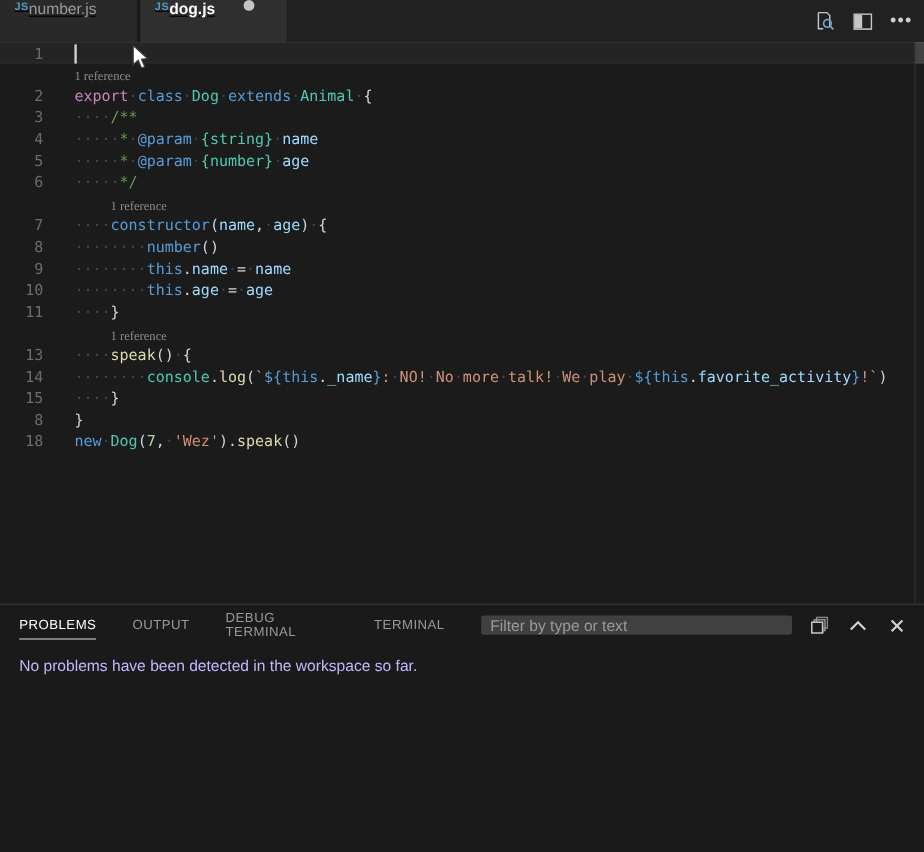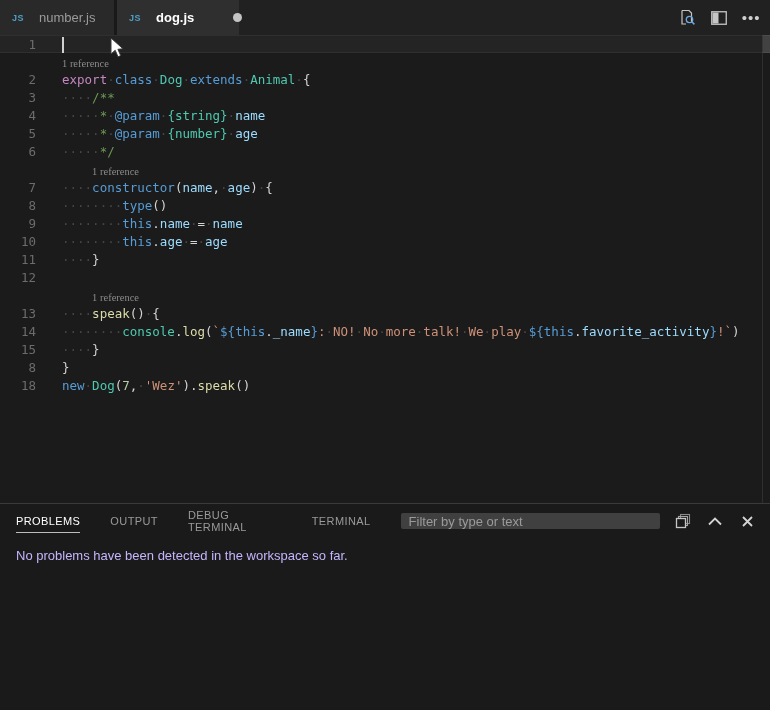--- a/index.html
+++ b/index.html
@@ -7,22 +7,22 @@
   body { font-family: "Liberation Sans", sans-serif; background: #1b1b1b; }
 
   .app { position: relative; width: 770px; height: 710px; background: #1b1b1b; }
 
   
   .tabbar {
     position: absolute; top: 0; left: 0; right: 0; height: 35px;
     background: #212121; display: flex; align-items: stretch;
   }
   .tab {
-    display: flex; align-items: center; gap: 15px;
-    padding: 0 12px; cursor: pointer; position: relative;
+    display: flex; align-items: flex-start; gap: 0;
+    padding: 0 12px; cursor: pointer; position: relative; text-decoration: underline;
   }
   .tab.inactive { background: #292929; width: 117px; border-right: 3px solid #191919; }
   .tab.active   { background: #2f2f2f; width: 122px; }
   .tab-label { font-size: 13px; color: #9b9b9b; }
   .tab.active .tab-label { color: #ffffff; font-weight: 700; }
   .js-badge {
     font-size: 9px; font-weight: 700; color: #4d9fc7; letter-spacing: 0.5px;
     font-family: "Liberation Sans", sans-serif;
   }
   .mod-dot {
@@ -144,25 +144,24 @@
     <div id="code-lines">
         <div class="code-row current"><span class="gutter">1</span><span class="code-text"><span class="caret"></span></span></div>
         <div class="lens-row"><span class="lens-link" style="padding-left: 62px; display: inline-block;">1 reference</span></div>
         <div class="code-row"><span class="gutter">2</span><span class="code-text"><span style="color: rgb(197, 134, 192);">export</span><span class="ws">·</span><span style="color: rgb(86, 156, 214);">class</span><span class="ws">·</span><span style="color: rgb(78, 201, 176);">Dog</span><span class="ws">·</span><span style="color: rgb(86, 156, 214);">extends</span><span class="ws">·</span><span style="color: rgb(78, 201, 176);">Animal</span><span class="ws">·</span><span style="color: rgb(212, 212, 212);">{</span></span></div>
         <div class="code-row"><span class="gutter">3</span><span class="code-text"><span class="ws">····</span><span style="color: rgb(106, 153, 85);">/**</span></span></div>
         <div class="code-row"><span class="gutter">4</span><span class="code-text"><span class="ws">·····</span><span style="color: rgb(106, 153, 85);">*</span><span class="ws">·</span><span style="color: rgb(86, 156, 214);">@param</span><span class="ws">·</span><span style="color: rgb(78, 201, 176);">{string}</span><span class="ws">·</span><span style="color: rgb(156, 220, 254);">name</span></span></div>
         <div class="code-row"><span class="gutter">5</span><span class="code-text"><span class="ws">·····</span><span style="color: rgb(106, 153, 85);">*</span><span class="ws">·</span><span style="color: rgb(86, 156, 214);">@param</span><span class="ws">·</span><span style="color: rgb(78, 201, 176);">{number}</span><span class="ws">·</span><span style="color: rgb(156, 220, 254);">age</span></span></div>
         <div class="code-row"><span class="gutter">6</span><span class="code-text"><span class="ws">·····</span><span style="color: rgb(106, 153, 85);">*/</span></span></div>
         <div class="lens-row"><span class="lens-link" style="padding-left: 92.12px; display: inline-block;">1 reference</span></div>
         <div class="code-row"><span class="gutter">7</span><span class="code-text"><span class="ws">····</span><span style="color: rgb(86, 156, 214);">constructor</span><span style="color: rgb(212, 212, 212);">(</span><span style="color: rgb(156, 220, 254);">name</span><span style="color: rgb(212, 212, 212);">,</span><span class="ws">·</span><span style="color: rgb(156, 220, 254);">age</span><span style="color: rgb(212, 212, 212);">)</span><span class="ws">·</span><span style="color: rgb(212, 212, 212);">{</span></span></div>
-        <div class="code-row"><span class="gutter">8</span><span class="code-text"><span class="ws">········</span><span style="color: rgb(86, 156, 214);">type</span><span style="color: rgb(212, 212, 212);">()</span></span></div>
+        <div class="code-row"><span class="gutter">8</span><span class="code-text"><span class="ws">········</span><span style="color: rgb(86, 156, 214);">number</span><span style="color: rgb(212, 212, 212);">()</span></span></div>
         <div class="code-row"><span class="gutter">9</span><span class="code-text"><span class="ws">········</span><span style="color: rgb(86, 156, 214);">this</span><span style="color: rgb(212, 212, 212);">.</span><span style="color: rgb(156, 220, 254);">name</span><span class="ws">·</span><span style="color: rgb(212, 212, 212);">=</span><span class="ws">·</span><span style="color: rgb(156, 220, 254);">name</span></span></div>
         <div class="code-row"><span class="gutter">10</span><span class="code-text"><span class="ws">········</span><span style="color: rgb(86, 156, 214);">this</span><span style="color: rgb(212, 212, 212);">.</span><span style="color: rgb(156, 220, 254);">age</span><span class="ws">·</span><span style="color: rgb(212, 212, 212);">=</span><span class="ws">·</span><span style="color: rgb(156, 220, 254);">age</span></span></div>
         <div class="code-row"><span class="gutter">11</span><span class="code-text"><span class="ws">····</span><span style="color: rgb(212, 212, 212);">}</span></span></div>
-        <div class="code-row"><span class="gutter">12</span><span class="code-text"></span></div>
         <div class="lens-row"><span class="lens-link" style="padding-left: 92.12px; display: inline-block;">1 reference</span></div>
         <div class="code-row"><span class="gutter">13</span><span class="code-text"><span class="ws">····</span><span style="color: rgb(220, 220, 170);">speak</span><span style="color: rgb(212, 212, 212);">()</span><span class="ws">·</span><span style="color: rgb(212, 212, 212);">{</span></span></div>
         <div class="code-row"><span class="gutter">14</span><span class="code-text"><span class="ws">········</span><span style="color: rgb(78, 201, 176);">console</span><span style="color: rgb(212, 212, 212);">.</span><span style="color: rgb(220, 220, 170);">log</span><span style="color: rgb(212, 212, 212);">(</span><span style="color: rgb(206, 145, 120);">`</span><span style="color: rgb(86, 156, 214);">${</span><span style="color: rgb(86, 156, 214);">this</span><span style="color: rgb(212, 212, 212);">.</span><span style="color: rgb(156, 220, 254);">_name</span><span style="color: rgb(86, 156, 214);">}</span><span style="color: rgb(206, 145, 120);">:</span><span class="ws">·</span><span style="color: rgb(206, 145, 120);">NO!</span><span class="ws">·</span><span style="color: rgb(206, 145, 120);">No</span><span class="ws">·</span><span style="color: rgb(206, 145, 120);">more</span><span class="ws">·</span><span style="color: rgb(206, 145, 120);">talk!</span><span class="ws">·</span><span style="color: rgb(206, 145, 120);">We</span><span class="ws">·</span><span style="color: rgb(206, 145, 120);">play</span><span class="ws">·</span><span style="color: rgb(86, 156, 214);">${</span><span style="color: rgb(86, 156, 214);">this</span><span style="color: rgb(212, 212, 212);">.</span><span style="color: rgb(156, 220, 254);">favorite_activity</span><span style="color: rgb(86, 156, 214);">}</span><span style="color: rgb(206, 145, 120);">!`</span><span style="color: rgb(212, 212, 212);">)</span></span></div>
         <div class="code-row"><span class="gutter">15</span><span class="code-text"><span class="ws">····</span><span style="color: rgb(212, 212, 212);">}</span></span></div>
         <div class="code-row"><span class="gutter">8</span><span class="code-text"><span style="color: rgb(212, 212, 212);">}</span></span></div>
         <div class="code-row"><span class="gutter">18</span><span class="code-text"><span style="color: rgb(86, 156, 214);">new</span><span class="ws">·</span><span style="color: rgb(78, 201, 176);">Dog</span><span style="color: rgb(212, 212, 212);">(</span><span style="color: rgb(181, 206, 168);">7</span><span style="color: rgb(212, 212, 212);">,</span><span class="ws">·</span><span style="color: rgb(206, 145, 120);">'Wez'</span><span style="color: rgb(212, 212, 212);">)</span><span style="color: rgb(212, 212, 212);">.</span><span style="color: rgb(220, 220, 170);">speak</span><span style="color: rgb(212, 212, 212);">()</span></span></div>
       </div>
     <div class="scroll-strip">
       <div class="scroll-marker"></div>
     </div>

